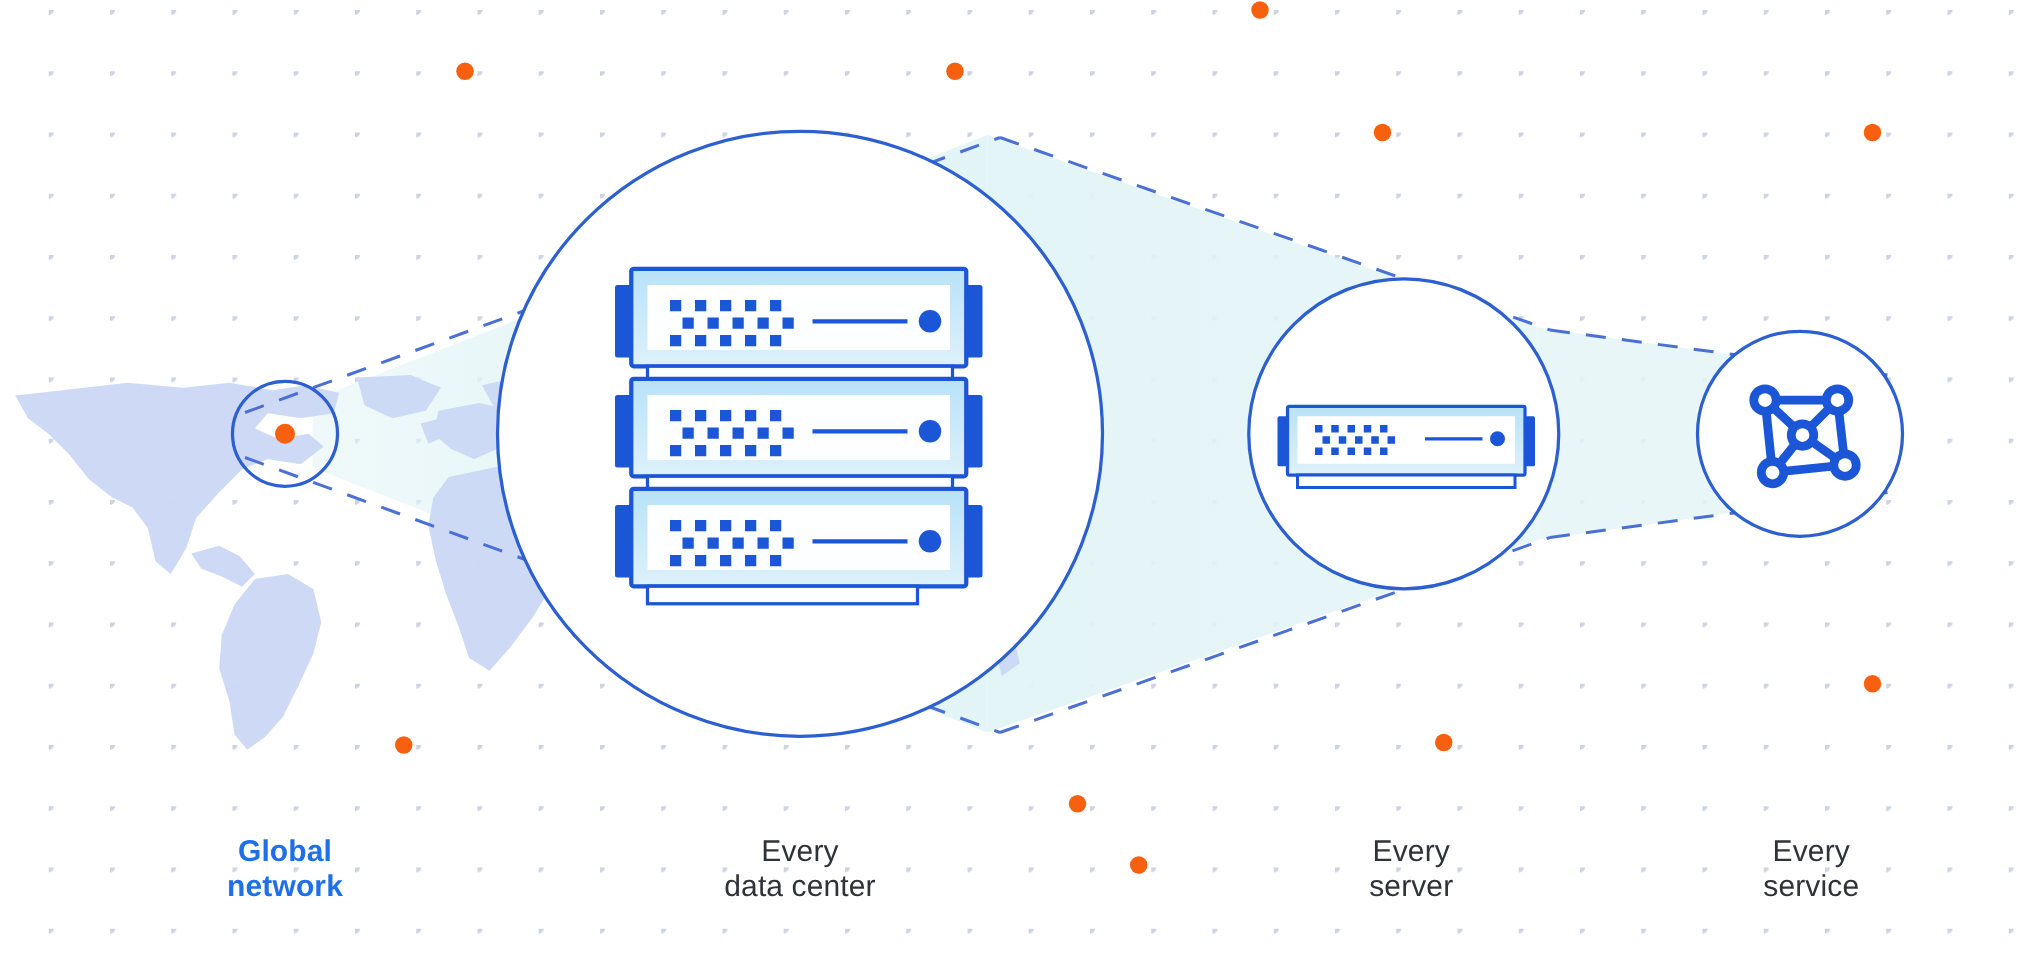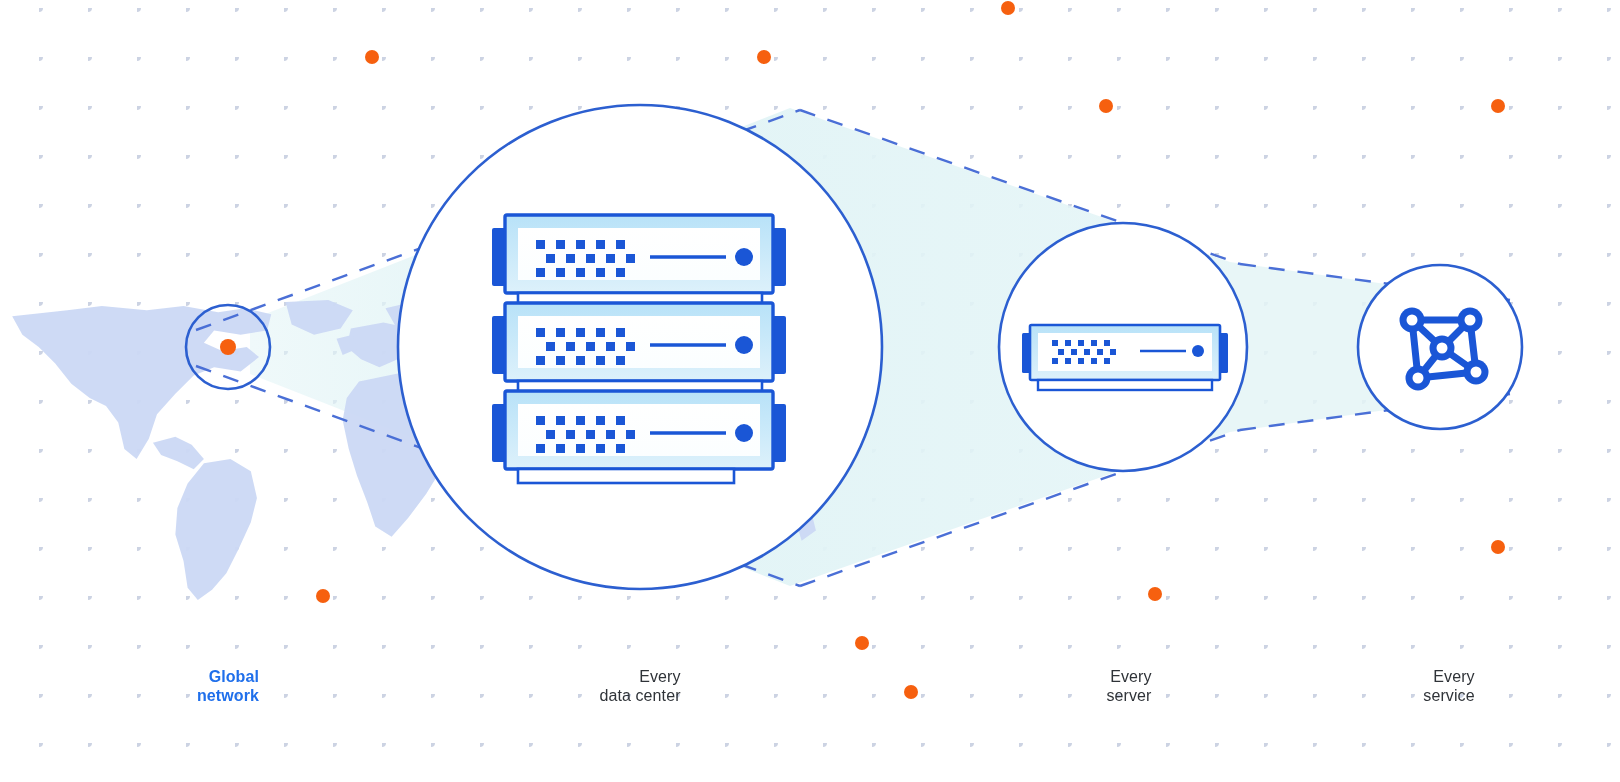--- a/index.html
+++ b/index.html
@@ -26,23 +26,23 @@
     height: 100%;
     display: block;
   }
   .label-layer {
     position: absolute;
     inset: 0;
     pointer-events: none;
   }
   .stage-label {
     position: absolute;
-    text-align: right;
+    text-align: center;
     line-height: 1.18;
-    font-size: 16px;
+    font-size: 24px;
     font-weight: 400;
     color: #2f3338;
     white-space: pre-line;
     transform: translateX(-50%);
     letter-spacing: 0.1px;
   }
   .stage-label.accent {
     color: #1f6feb;
     font-weight: 700;
   }

